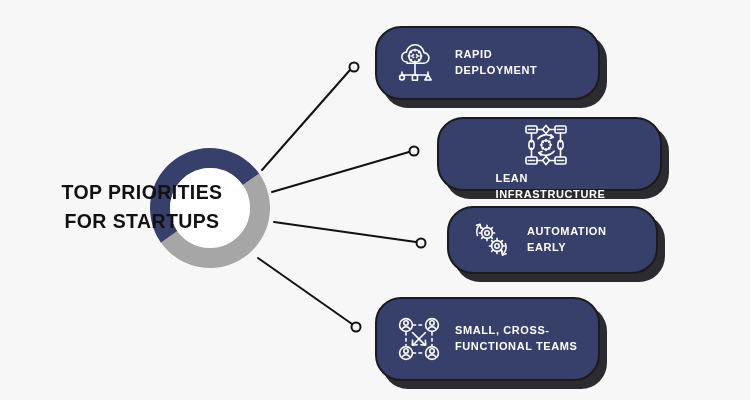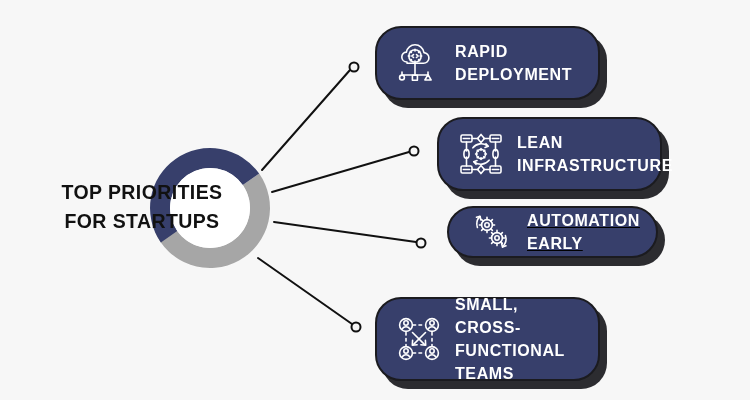--- a/index.html
+++ b/index.html
@@ -27,21 +27,21 @@
   .card-icon{
     flex:0 0 auto;
     width:52px;height:52px;
     margin-right:10px;
     display:flex;align-items:center;justify-content:center;
   }
   .card-icon svg{display:block;}
   .card-label{
     color:#ffffff;
     font-weight:bold;
-    font-size:16px;
+    font-size:11px;
     line-height:1.45;
     letter-spacing:0.6px;
     text-transform:uppercase;
     white-space:pre-line;
   }
 
   #center-title{
     position:absolute;
     left:38px;top:178px;
     width:208px;
@@ -92,21 +92,21 @@
       <path d="M19.5 16.6L17.8 18l1.7 1.4M22.5 16.6L24.2 18l-1.7 1.4"></path>
       <path d="M21 26v5M8 37h26M8 37v-3M21 31v6M34 37v-3"></path>
       <circle cx="8" cy="39.5" r="2.4"></circle>
       <rect x="18.4" y="37.2" width="5" height="5"></rect>
       <path d="M34 36.6l3.1 5.4h-6.2z"></path>
     </svg>
         </div>
         <div class="card-label">RAPID
 DEPLOYMENT</div>
       </div>
-      <div class="card" style="left: 437px; top: 117px; width: 225px; height: 74px;">
+      <div class="card" style="left: 437px; top: 117px; width: 225px; height: 74px; flex-direction: column;">
         <div class="card-icon">
     <svg width="50" height="50" viewBox="0 0 50 50" fill="none" stroke="#ffffff" stroke-width="1.6" stroke-linecap="round" stroke-linejoin="round">
       <rect x="5" y="6" width="11" height="7" rx="1.4"></rect>
       <path d="M7.3 9.5h6.4"></path>
       <rect x="34" y="6" width="11" height="7" rx="1.4"></rect>
       <path d="M36.3 9.5h6.4"></path>
       <rect x="5" y="37" width="11" height="7" rx="1.4"></rect>
       <path d="M7.3 40.5h6.4"></path>
       <rect x="34" y="37" width="11" height="7" rx="1.4"></rect>
       <path d="M36.3 40.5h6.4"></path>
@@ -120,21 +120,21 @@
       <path d="M25 19.6v1.6M25 28.8v1.6M30.4 25h-1.6M21.2 25h-1.6M28.8 21.2l-1.1 1.1M22.3 27.7l-1.1 1.1M28.8 28.8l-1.1-1.1M22.3 22.3l-1.1-1.1"></path>
       <path d="M16.9 18.8a10.6 10.6 0 0 1 14.6-1.9"></path>
       <path d="M30 14.7l2.3 2.6-3.3 1.2"></path>
       <path d="M33.1 31.2a10.6 10.6 0 0 1-14.6 1.9"></path>
       <path d="M20 35.3l-2.3-2.6 3.3-1.2"></path>
     </svg>
         </div>
         <div class="card-label">LEAN
 INFRASTRUCTURE</div>
       </div>
-      <div class="card" style="left: 447px; top: 206px; width: 211px; height: 52px; text-decoration: underline;">
+      <div class="card" style="left: 447px; top: 206px; width: 211px; height: 68px;">
         <div class="card-icon">
     <svg width="50" height="50" viewBox="0 0 50 50" fill="none" stroke="#ffffff" stroke-width="1.6" stroke-linecap="round" stroke-linejoin="round">
       <circle cx="21" cy="18" r="5.4"></circle>
       <circle cx="21" cy="18" r="2.2"></circle>
       <path d="M21 10.4v2.2M21 23.4v2.2M28.6 18h-2.2M15.6 18h-2.2M26.4 12.6l-1.6 1.6M17.2 21.8l-1.6 1.6M26.4 23.4l-1.6-1.6M17.2 14.2l-1.6-1.6"></path>
       <circle cx="31" cy="31" r="5.4"></circle>
       <circle cx="31" cy="31" r="2.2"></circle>
       <path d="M31 23.4v2.2M31 36.4v2.2M38.6 31h-2.2M25.6 31h-2.2M36.4 25.6l-1.6 1.6M27.2 34.8l-1.6 1.6M36.4 36.4l-1.6-1.6M27.2 27.2l-1.6-1.6"></path>
       <path d="M11.4 20.5A10.8 10.8 0 0 1 13.8 9.6"></path>
       <path d="M10.5 10.3l3.6-1.1.7 3.7"></path>

